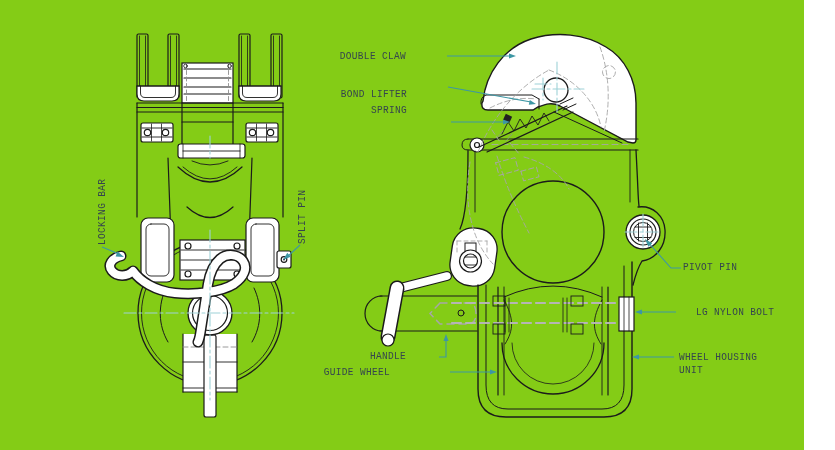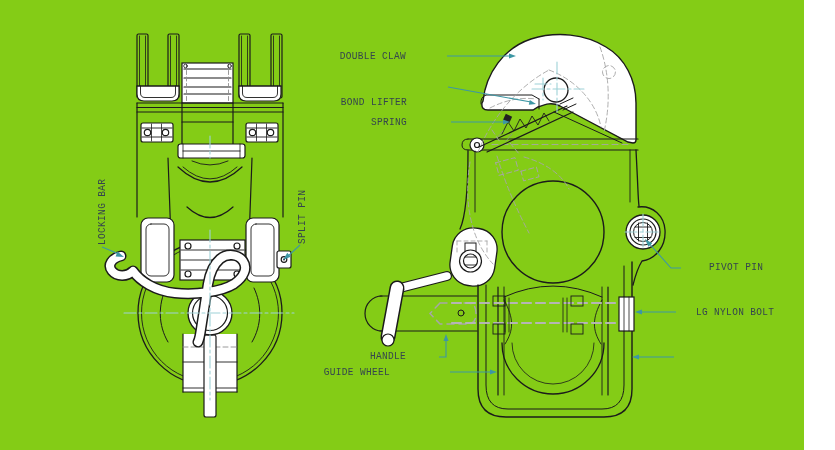--- a/index.html
+++ b/index.html
@@ -339,22 +339,24 @@
       <polygon points="124,257 115.6,256.4 117.6,251.6" fill="#3d97a4" stroke="none"></polygon>
         </g>
     <g>
           <path d="M300,245 L287,257"></path>
       <polygon points="283,260 287.3,252.7 290.7,256.7" fill="#3d97a4" stroke="none"></polygon>
         </g>
   </g>
 </svg>
 
 <div class="lbl r-anchor" style="right:398px;top:50px"><span class="t">DOUBLE CLAW</span></div>
-<div class="lbl r-anchor" style="right:397px;top:96px"><span class="t">BOND LIFTER</span></div>
-<div class="lbl r-anchor" style="right:397px;top:116px"><span class="t">SPRING</span></div>
-<div class="lbl l-anchor" style="left:709px;top:261px"><span class="t">PIVOT PIN</span></div>
+<div class="lbl r-anchor" style="right:397px;top:88px"><span class="t">BOND LIFTER</span></div>
+<div class="lbl r-anchor" style="right:397px;top:104px"><span class="t">SPRING</span></div>
+<div class="lbl l-anchor" style="left:683px;top:261px"><span class="t">PIVOT PIN</span></div>
 <div class="lbl l-anchor" style="left:696px;top:306px"><span class="t">LG NYLON BOLT</span></div>
+<div class="lbl l-anchor two-line" style="left:679px;top:351px"><span class="t">WHEEL HOUSING
+UNIT</span></div>
 <div class="lbl r-anchor" style="right:398px;top:350px"><span class="t">HANDLE</span></div>
 <div class="lbl r-anchor" style="right:414px;top:366px"><span class="t">GUIDE WHEEL</span></div>
 <div class="lbl l-anchor vert" style="left:96px;top:245px"><span class="t">LOCKING BAR</span></div>
 <div class="lbl l-anchor vert" style="left:296px;top:244px"><span class="t">SPLIT PIN</span></div>
 
 </div>
 
 </body></html>

